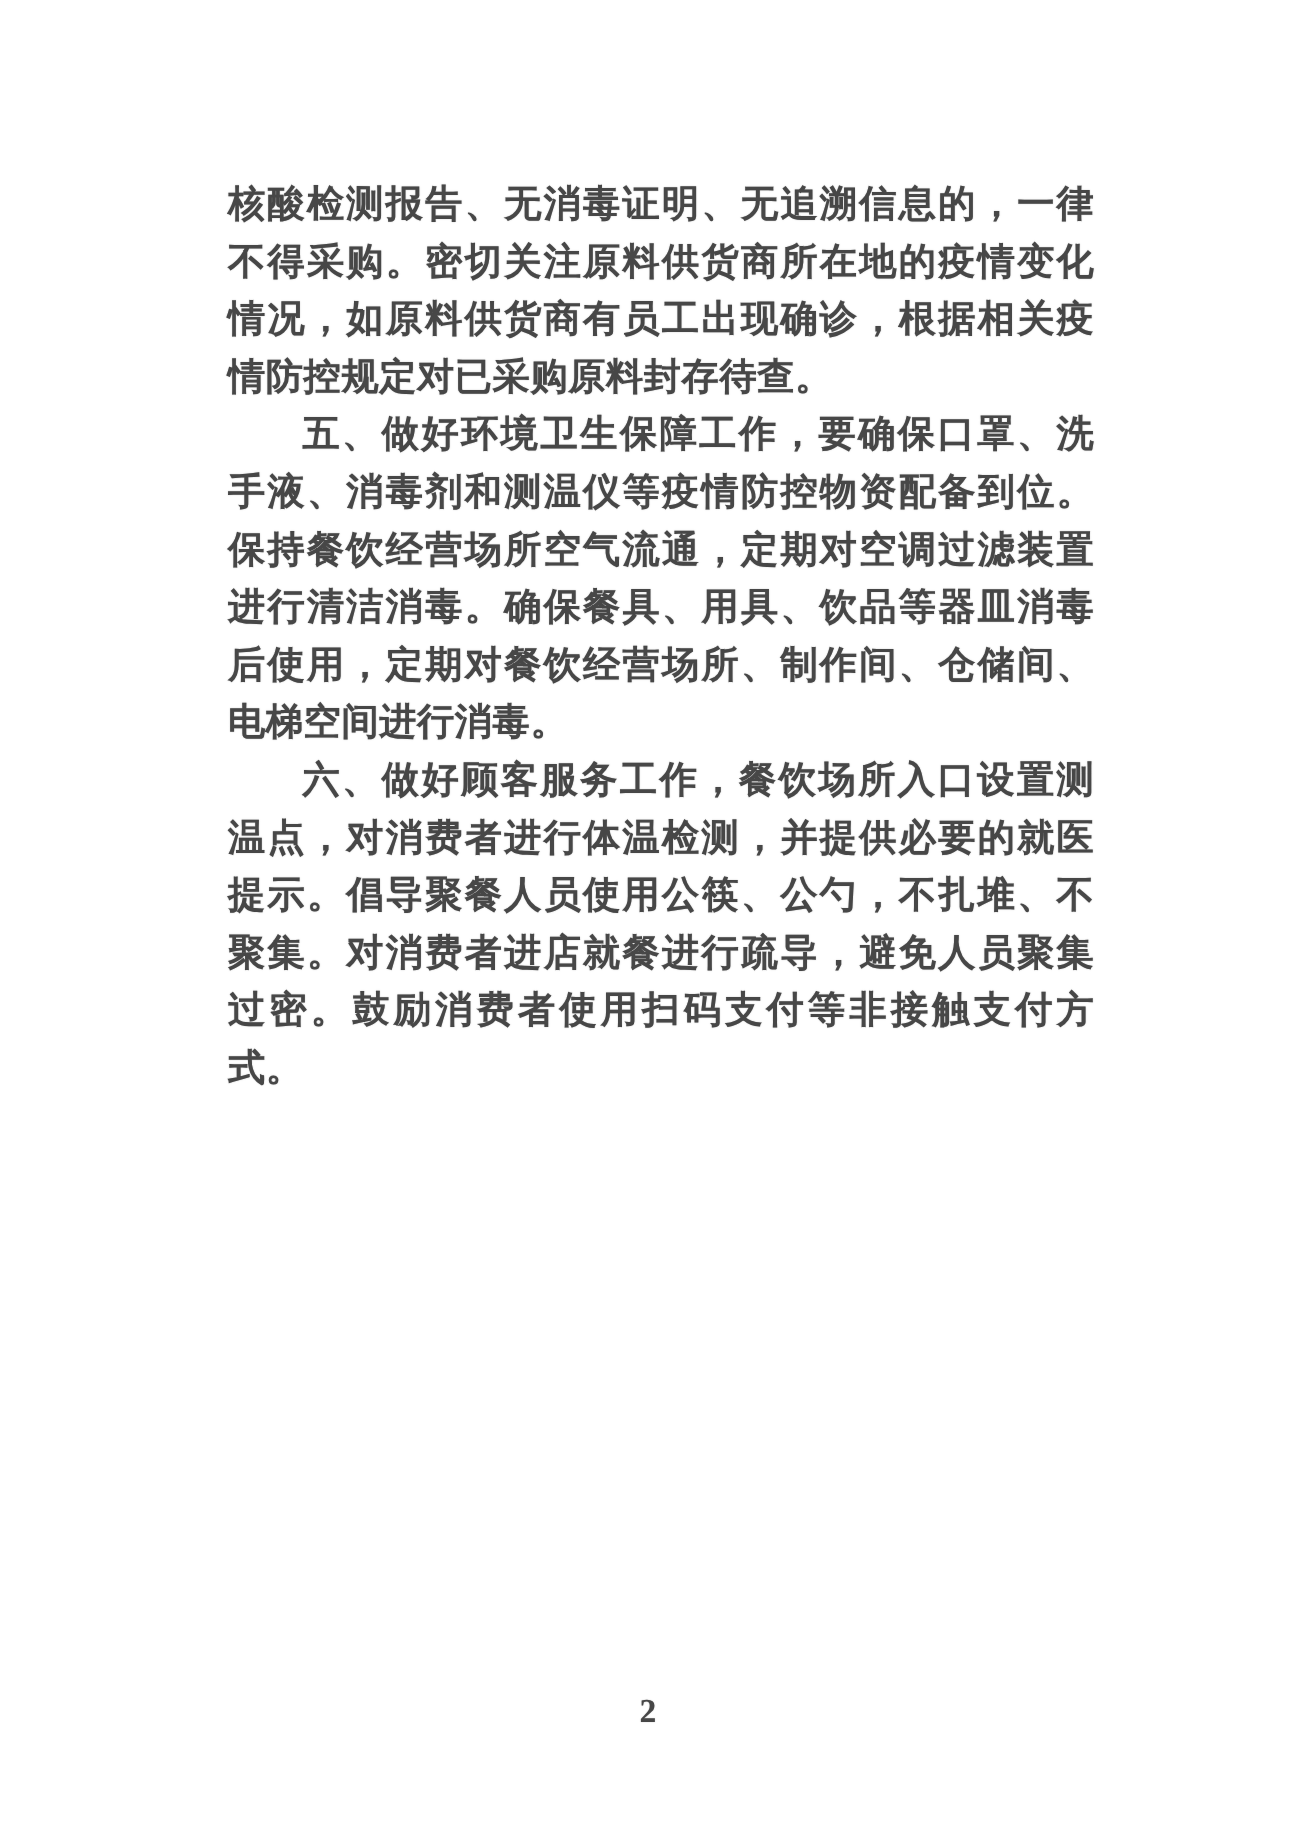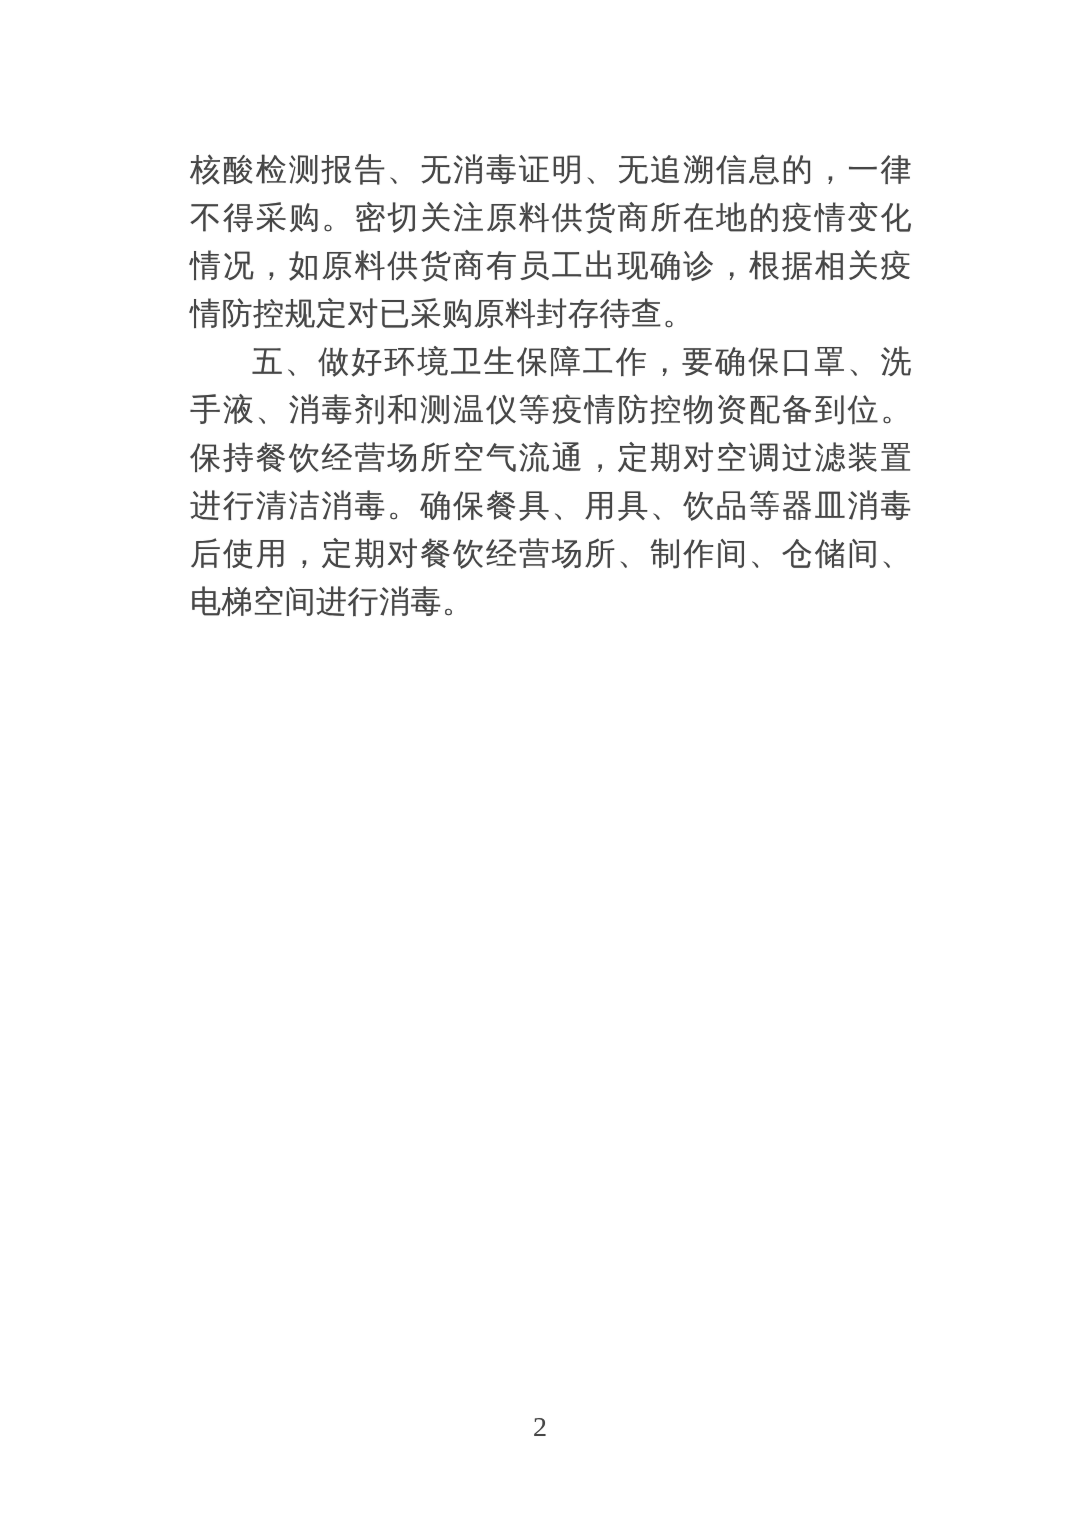--- a/index.html
+++ b/index.html
@@ -42,19 +42,20 @@
     width: 100%;
     text-align: center;
     font-size: 28px;
     line-height: 34px;
     text-shadow: 0 0 1px rgba(90, 90, 90, 0.45);
   }
 </style>
 </head>
 <body>
 
-<div class="page" style="color: rgb(71, 71, 71); background: rgb(255, 255, 255);">
+<div class="page" style="color: rgb(71, 71, 71); background: rgb(255, 255, 255); font-weight: bold;">
   <div class="body-text">
       <p class="para">核酸检测报告、无消毒证明、无追溯信息的，一律不得采购。密切关注原料供货商所在地的疫情变化情况，如原料供货商有员工出现确诊，根据相关疫情防控规定对已采购原料封存待查。</p>
       <p class="para indent">五、做好环境卫生保障工作，要确保口罩、洗手液、消毒剂和测温仪等疫情防控物资配备到位。保持餐饮经营场所空气流通，定期对空调过滤装置进行清洁消毒。确保餐具、用具、饮品等器皿消毒后使用，定期对餐饮经营场所、制作间、仓储间、电梯空间进行消毒。</p>
+      <p class="para indent">六、做好顾客服务工作，餐饮场所入口设置测温点，对消费者进行体温检测，并提供必要的就医提示。倡导聚餐人员使用公筷、公勺，不扎堆、不聚集。对消费者进店就餐进行疏导，避免人员聚集过密。鼓励消费者使用扫码支付等非接触支付方式。</p>
     </div>
   <div class="page-number">2</div>
 </div>
 
 </body></html>

